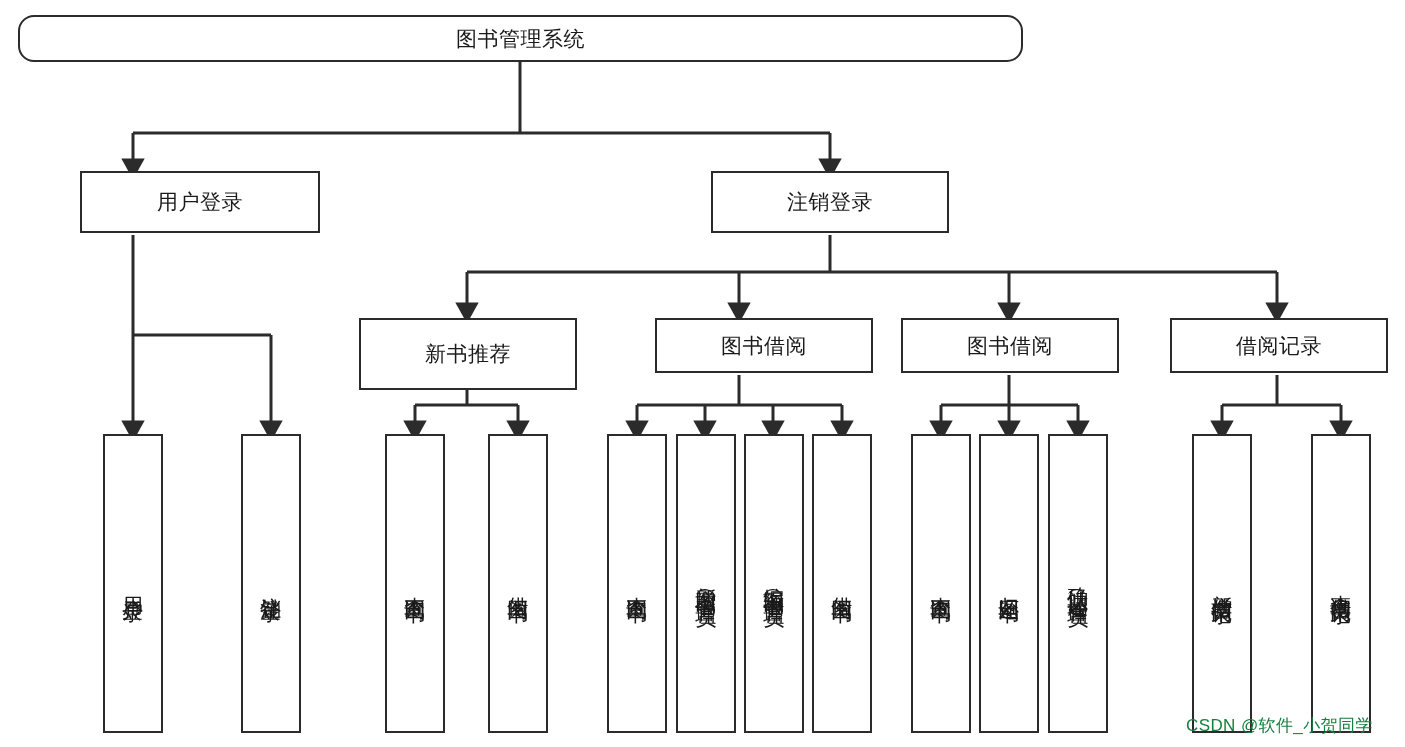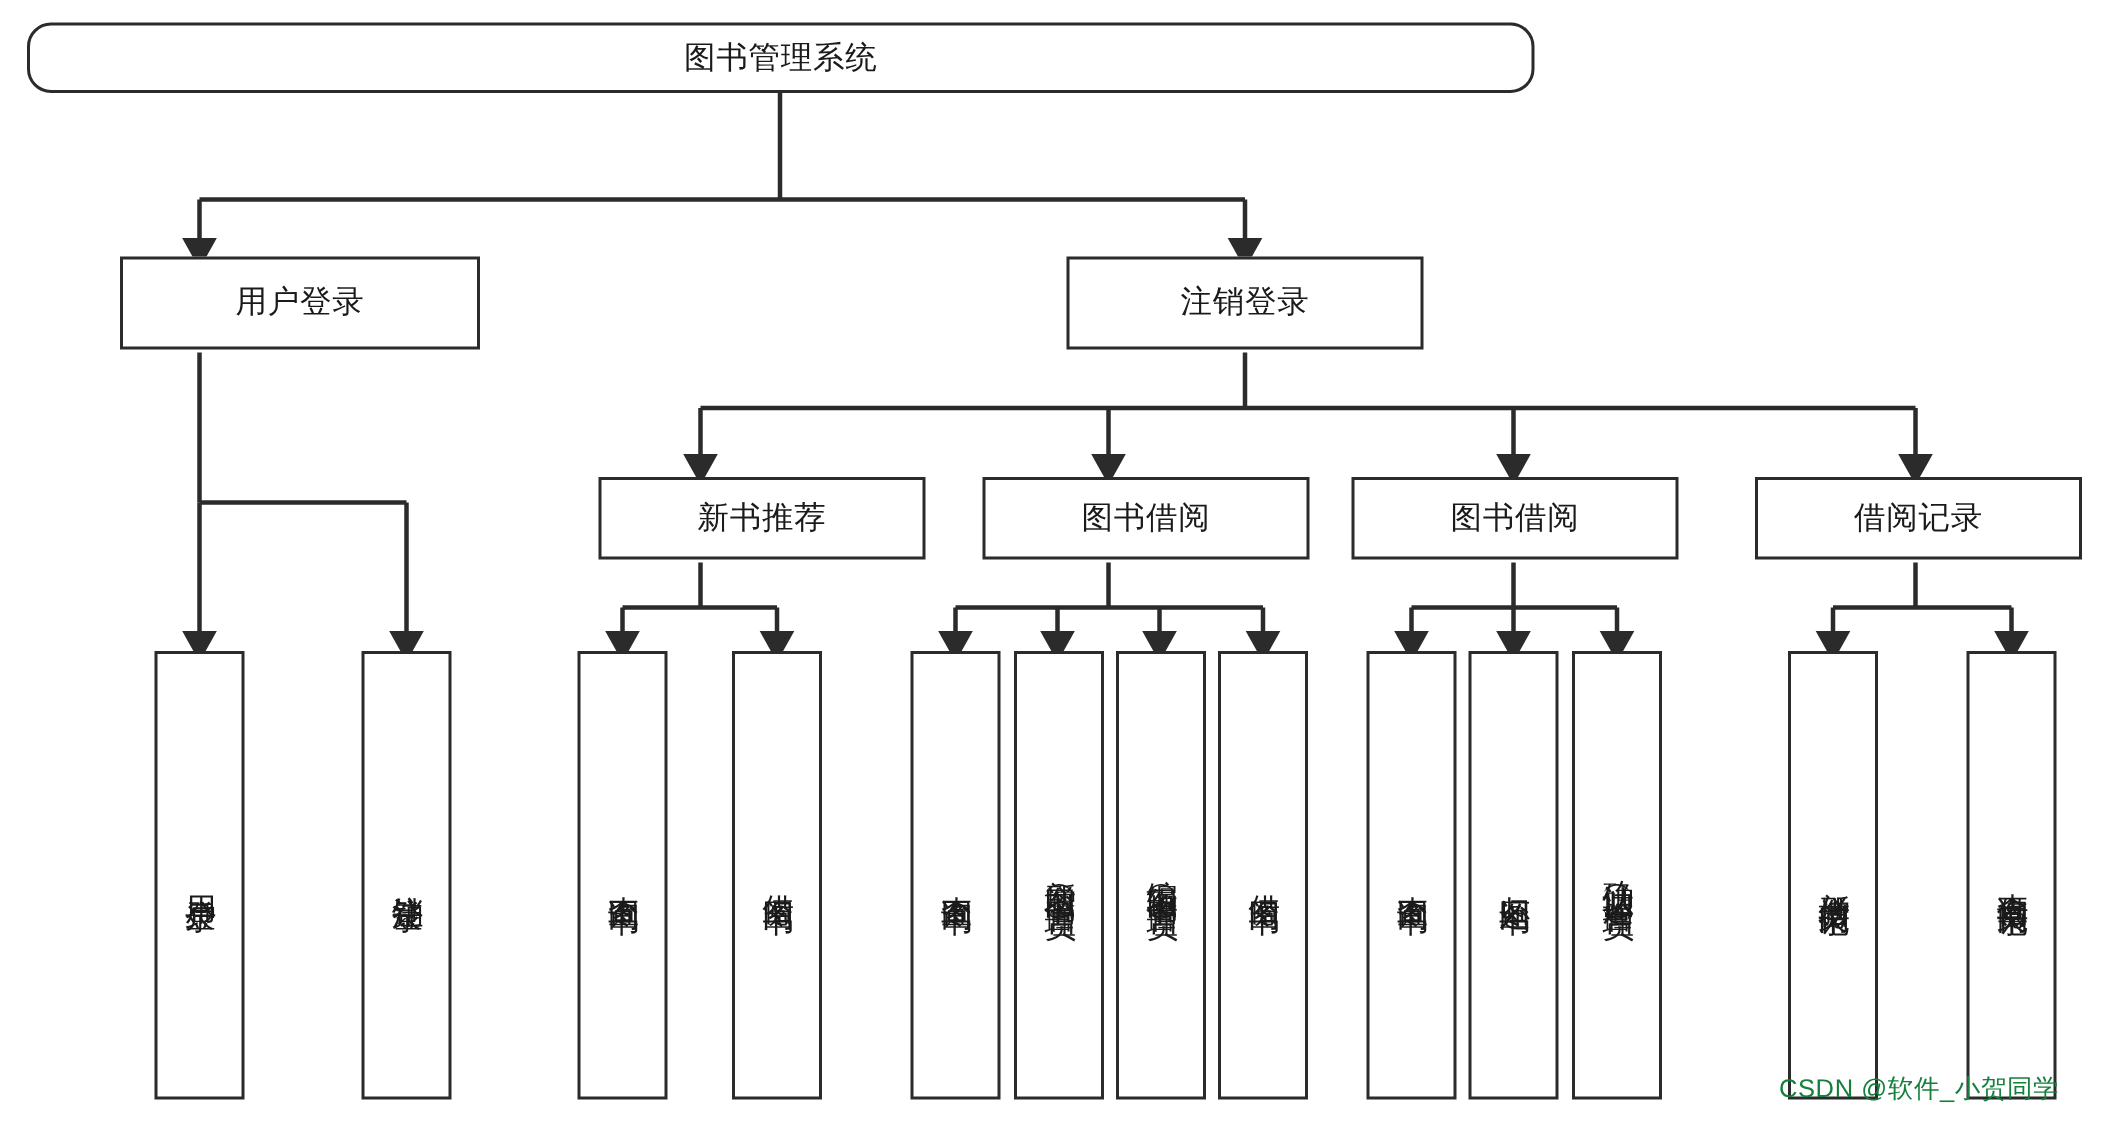--- a/index.html
+++ b/index.html
@@ -128,21 +128,21 @@
     <span class="label">图书管理系统</span>
   </div>
 
   <div class="node horiz" style="left:80px; top:171px; width:240px; height:62px;">
     <span class="label">用户登录</span>
   </div>
   <div class="node horiz" style="left:711px; top:171px; width:238px; height:62px;">
     <span class="label">注销登录</span>
   </div>
 
-  <div class="node horiz" style="left:359px; top:318px; width:218px; height:55px;margin-left:40px;">
+  <div class="node horiz" style="left:359px; top:318px; width:218px; height:72px;">
     <span class="label">新书推荐</span>
   </div>
   <div class="node horiz" style="left:655px; top:318px; width:218px; height:55px;">
     <span class="label">图书借阅</span>
   </div>
   <div class="node horiz" style="left:901px; top:318px; width:218px; height:55px;">
     <span class="label">图书借阅</span>
   </div>
   <div class="node horiz" style="left:1170px; top:318px; width:218px; height:55px;">
     <span class="label">借阅记录</span>

